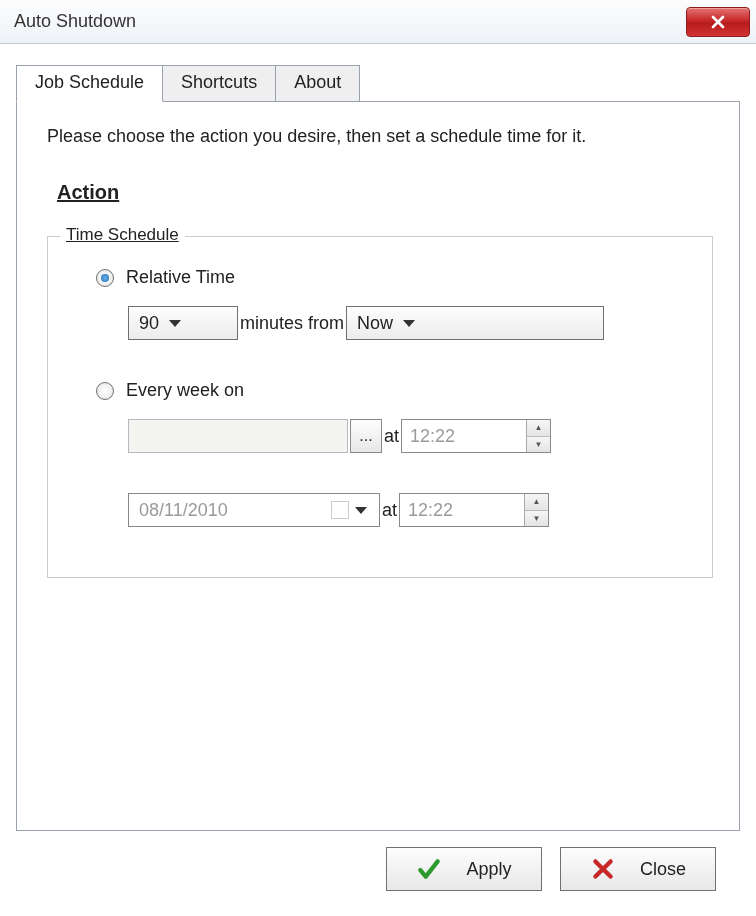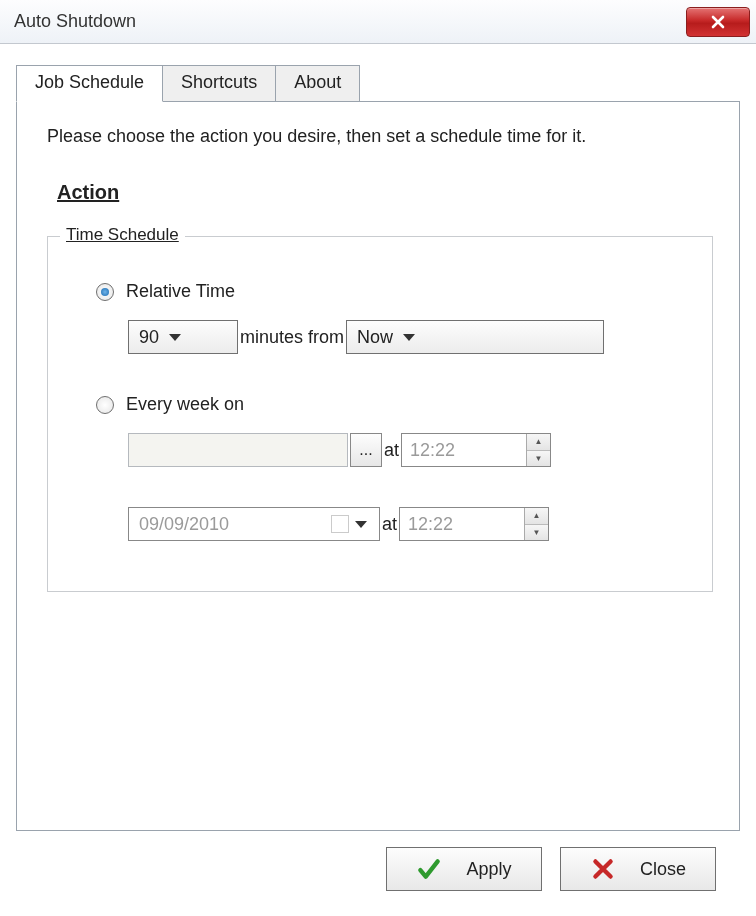--- a/index.html
+++ b/index.html
@@ -123,21 +123,20 @@
     position: absolute;
     top: -12px; left: 12px;
     background: #fff;
     padding: 0 6px;
     font-size: 17px;
   }
 
   .radio-row {
     display: flex; align-items: center;
     gap: 12px;
-    margin-top: 14px;
     font-size: 18px;
   }
   .radio {
     width: 18px; height: 18px;
     border: 1px solid #6f6f6f;
     border-radius: 50%;
     background: radial-gradient(#fff, #e5e5e5);
     display: flex; align-items: center; justify-content: center;
     cursor: pointer;
   }
@@ -302,21 +301,21 @@
           <span class="val">12:22</span>
           <span class="spins">
             <button>▲</button>
             <button>▼</button>
           </span>
         </div>
       </div>
 
       <div class="subrow" style="margin-bottom:10px">
         <div class="datepicker">
-          <span class="val">09/09/2010</span>
+          <span class="val">08/11/2010</span>
           <span class="cal-icon"></span>
           <span class="caret"></span>
         </div>
         <span>at</span>
         <div class="spinner">
           <span class="val">12:22</span>
           <span class="spins">
             <button>▲</button>
             <button>▼</button>
           </span>

